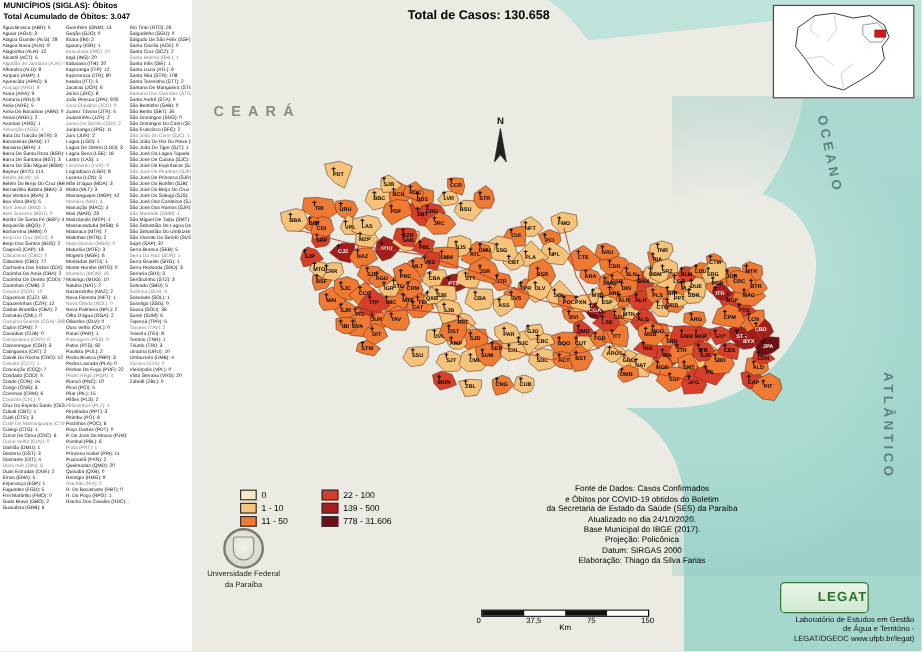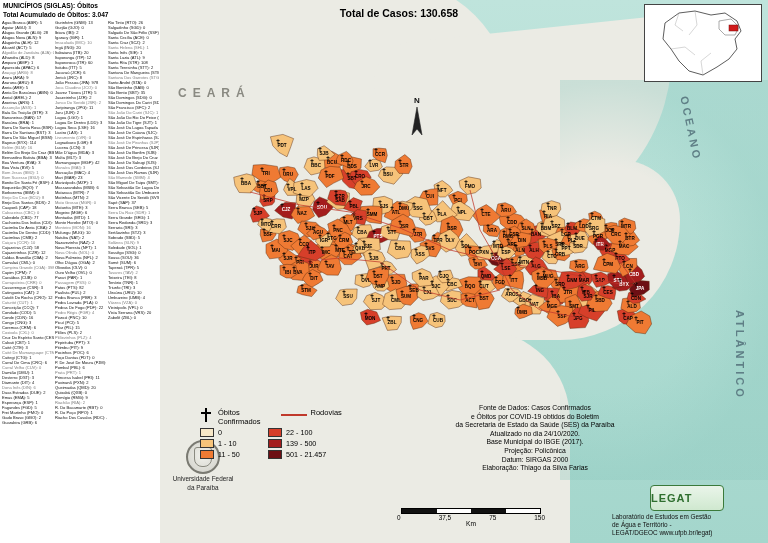--- a/index.html
+++ b/index.html
@@ -291,21 +291,21 @@
     line-height: 7.6px;
     color: #222;
     margin-top: 1px;
   }
 
   
   .legat {
     position: absolute;
     right: 6px; bottom: 6px;
     width: 150px;
-    text-align: left;
+    text-align: right;
     z-index: 38;
   }
   .legat .badge {
     width: 74px; height: 26px;
     margin: 0 auto 2px auto;
     border: 1px solid #3b7a3b;
     border-radius: 4px;
     background: linear-gradient(180deg,#eaf5ea,#cfe8cf);
     font-size: 11px;
     font-weight: bold;
@@ -1795,44 +1795,33 @@
   </div>
 
   <div class="north">
     <div class="n-label">N</div>
     <svg width="26" height="32" viewBox="0 0 26 32">
       <polygon points="13,2 18,30 13,24 8,30" fill="#222" stroke="#222" stroke-width=".6"></polygon>
     </svg>
   </div>
 
   <div class="legend">
-    <div class="legend-row-top">
-      <div class="legend-cross"></div>
-      <div class="legend-obitos">
-        <div>Óbitos</div>
-        <div>Confirmados</div>
-      </div>
-      <div style="display:flex;align-items:center;gap:4px;margin-left:14px;">
-        <div class="legend-road-line"></div>
-        <div>Rodovias</div>
-      </div>
-    </div>
     <div class="legend-grid" id="legend-grid">
         <div class="sw" style="background: rgb(247, 232, 200);"></div>
         <span>0</span>
         <div class="sw" style="background: rgb(215, 63, 42);"></div>
         <span>22 - 100</span>
         <div class="sw" style="background: rgb(246, 195, 122);"></div>
         <span>1 - 10</span>
         <div class="sw" style="background: rgb(164, 29, 29);"></div>
         <span>139 - 500</span>
         <div class="sw" style="background: rgb(239, 122, 51);"></div>
         <span>11 - 50</span>
         <div class="sw" style="background: rgb(109, 15, 20);"></div>
-        <span>501 - 21.457</span>
+        <span>778 - 31.606</span>
       </div>
   </div>
 
   <div class="source">
     <div>Fonte de Dados: Casos Confirmados</div>
     <div>e Óbitos por COVID-19 obtidos do Boletim</div>
     <div>da Secretaria de Estado da Saúde (SES) da Paraíba</div>
     <div>Atualizado no dia 24/10/2020.</div>
     <div>Base Municipal do IBGE (2017).</div>
     <div>Projeção: Policônica</div>

